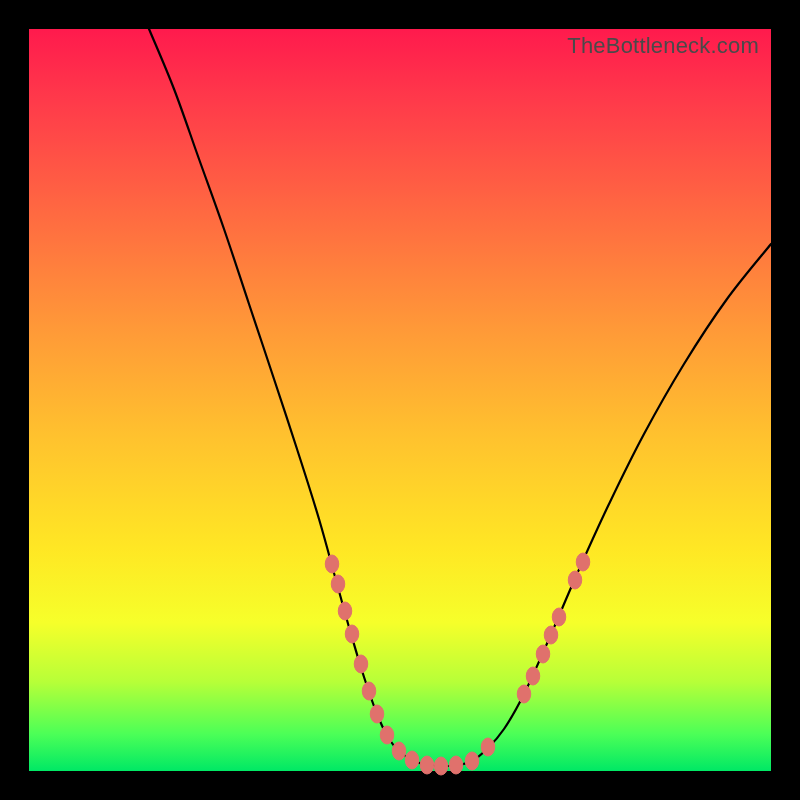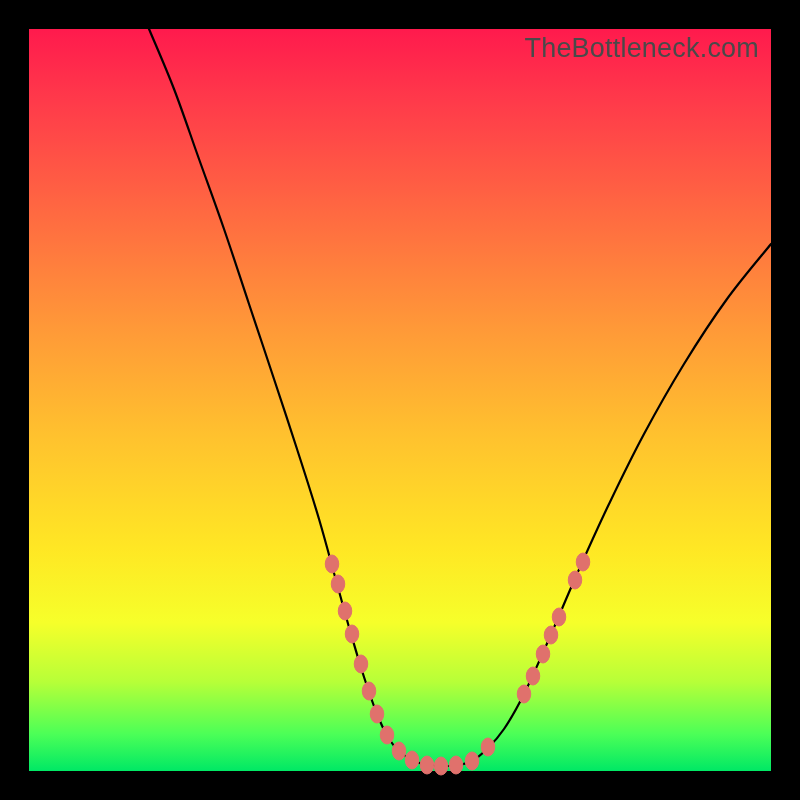--- a/index.html
+++ b/index.html
@@ -37,21 +37,21 @@
       #b7ff38 88%,
       #4cff57 95%,
       #00e865 100%
     );
   }
   .watermark {
     position: absolute;
     top: 4px;
     right: 12px;
     color: #4a4a4a;
-    font-size: 27px;
+    font-size: 22px;
     font-weight: 500;
     letter-spacing: 0.2px;
     z-index: 5;
     user-select: none;
   }
   svg.curve {
     position: absolute;
     left: 0;
     top: 0;
     width: 742px;

